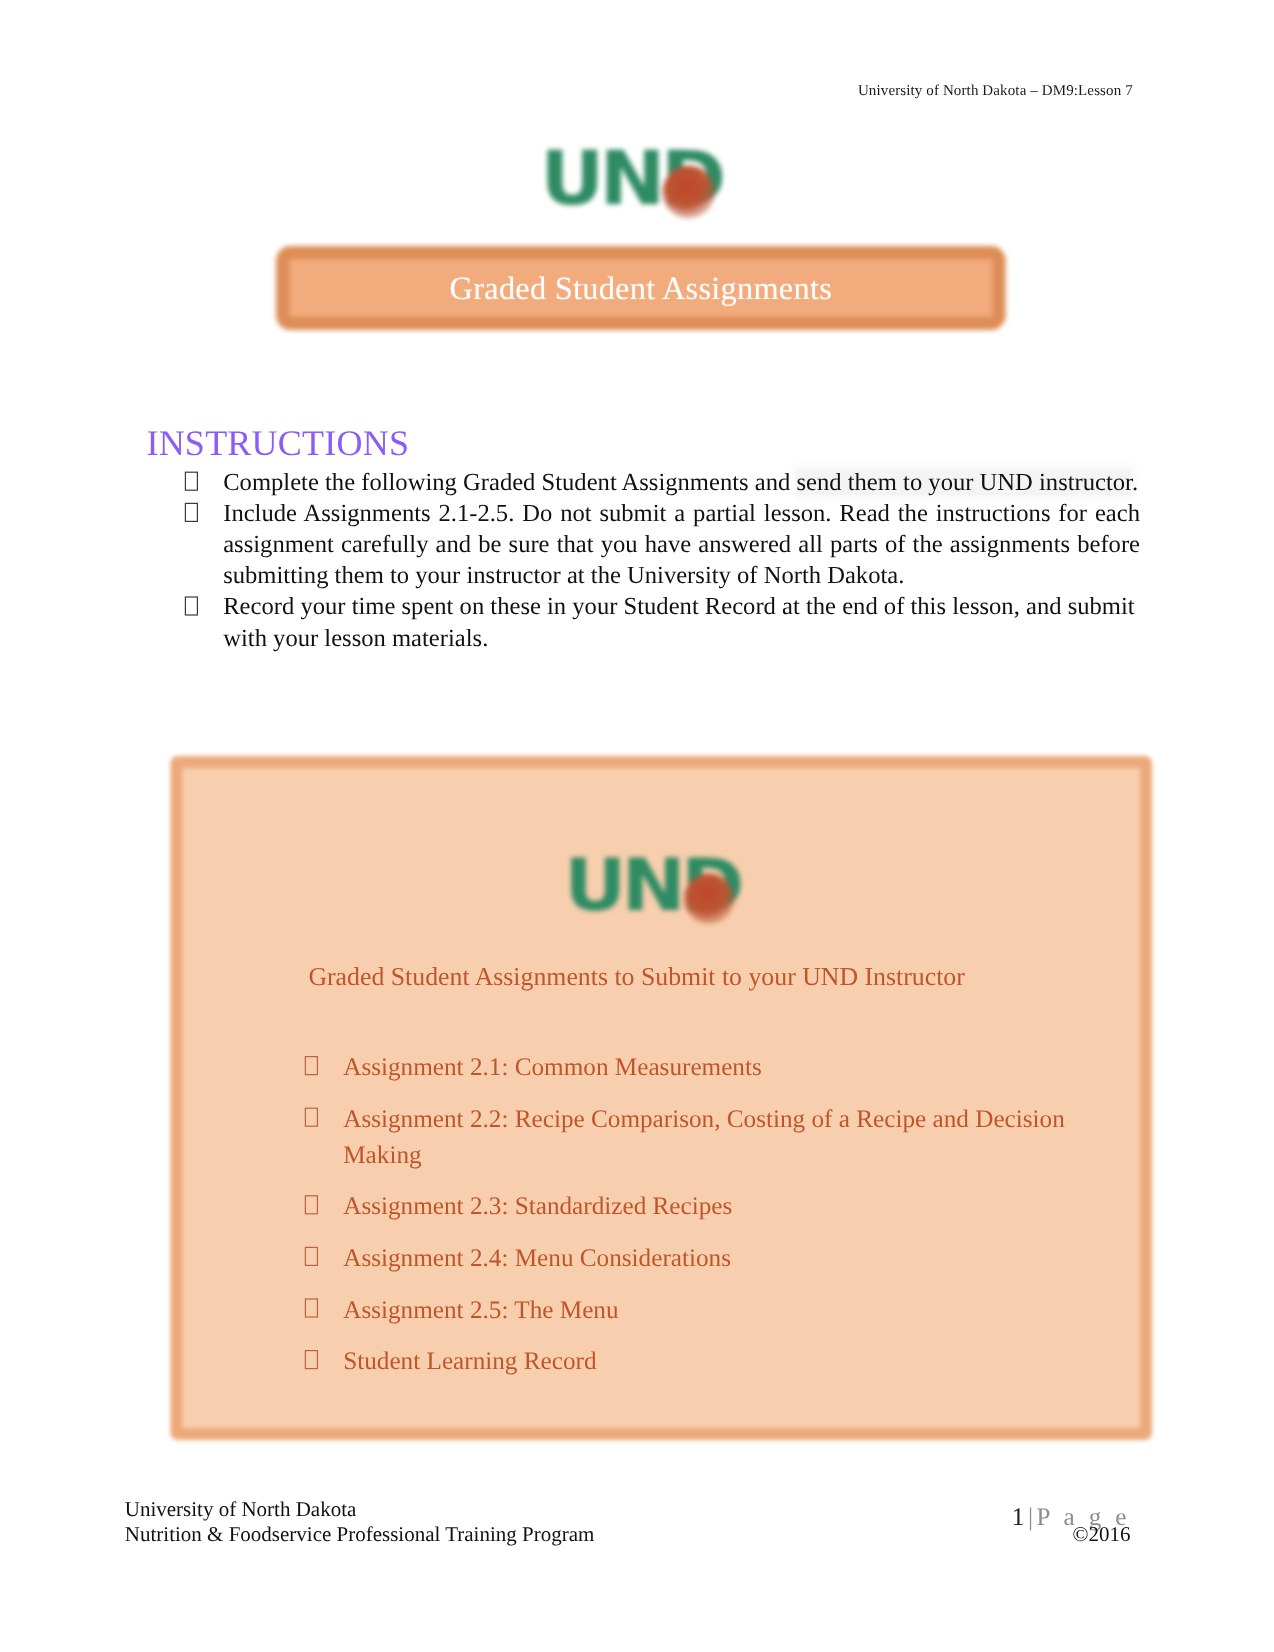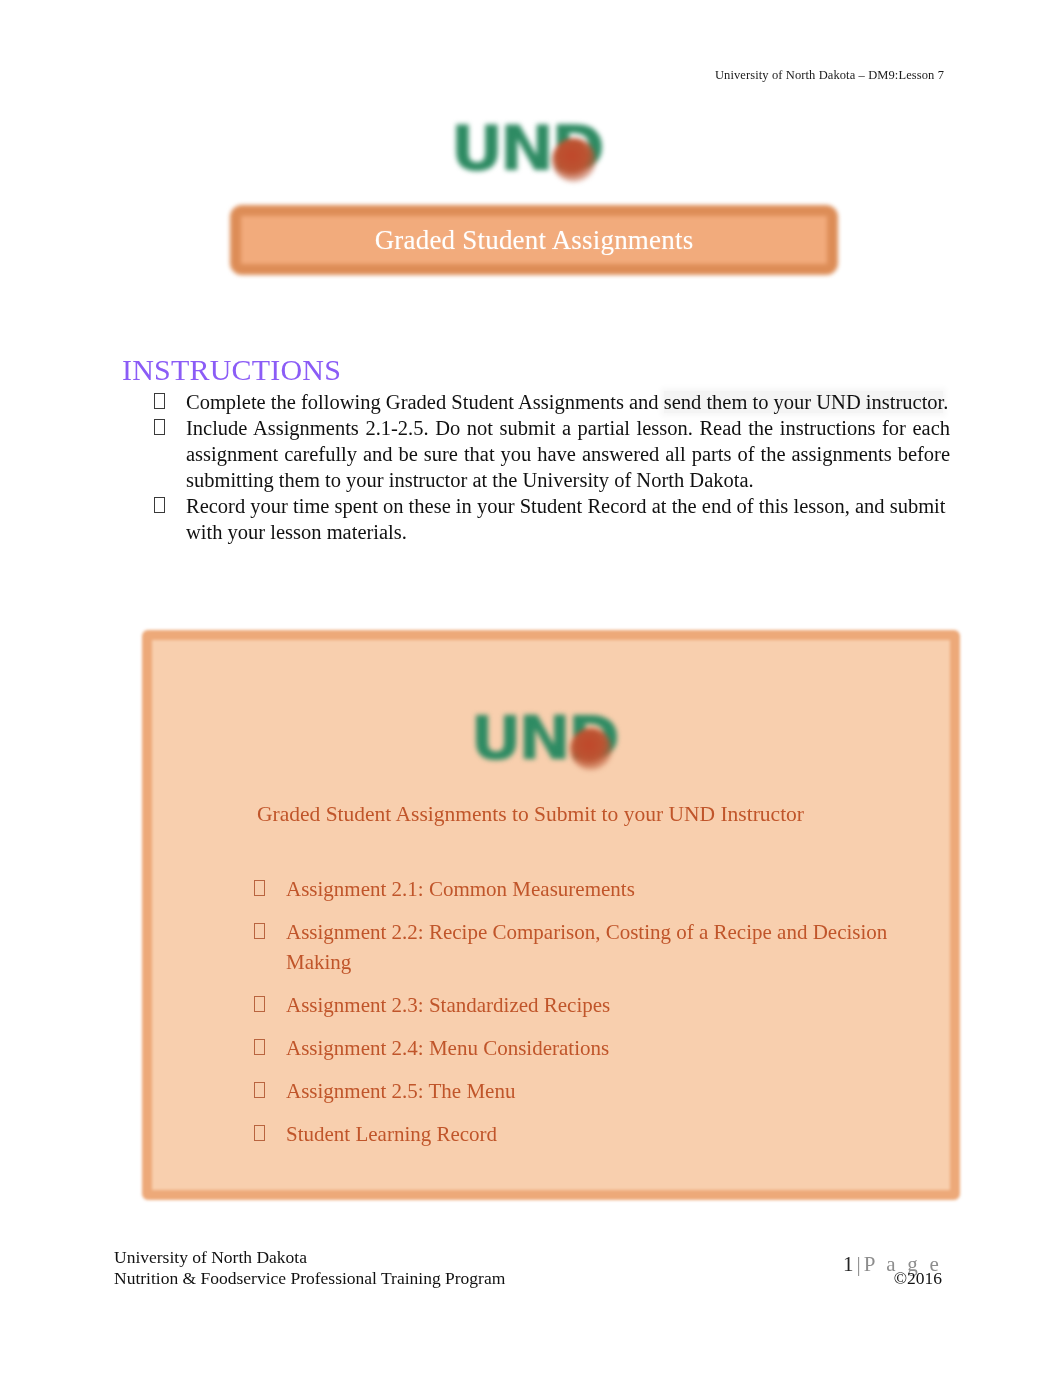--- a/index.html
+++ b/index.html
@@ -226,21 +226,21 @@
     color: #5b5b5b;
     white-space: nowrap;
     margin-top: 28px;
   }
   .page-number .pg-num { color: #222222; }
   .page-number .pg-sep { color: #8d8d8d; padding: 0 3px; }
   .page-number .pg-word { color: #8d8d8d; letter-spacing: 3.2px; }
 
   .footer-left {
     position: absolute;
-    left: 114px;
+    left: 104px;
     top: 1247px;
     font-size: 17.5px;
     line-height: 21px;
     color: #111111;
   }
   .footer-right {
     position: absolute;
     right: 120px;
     top: 1268px;
     font-size: 17.5px;

